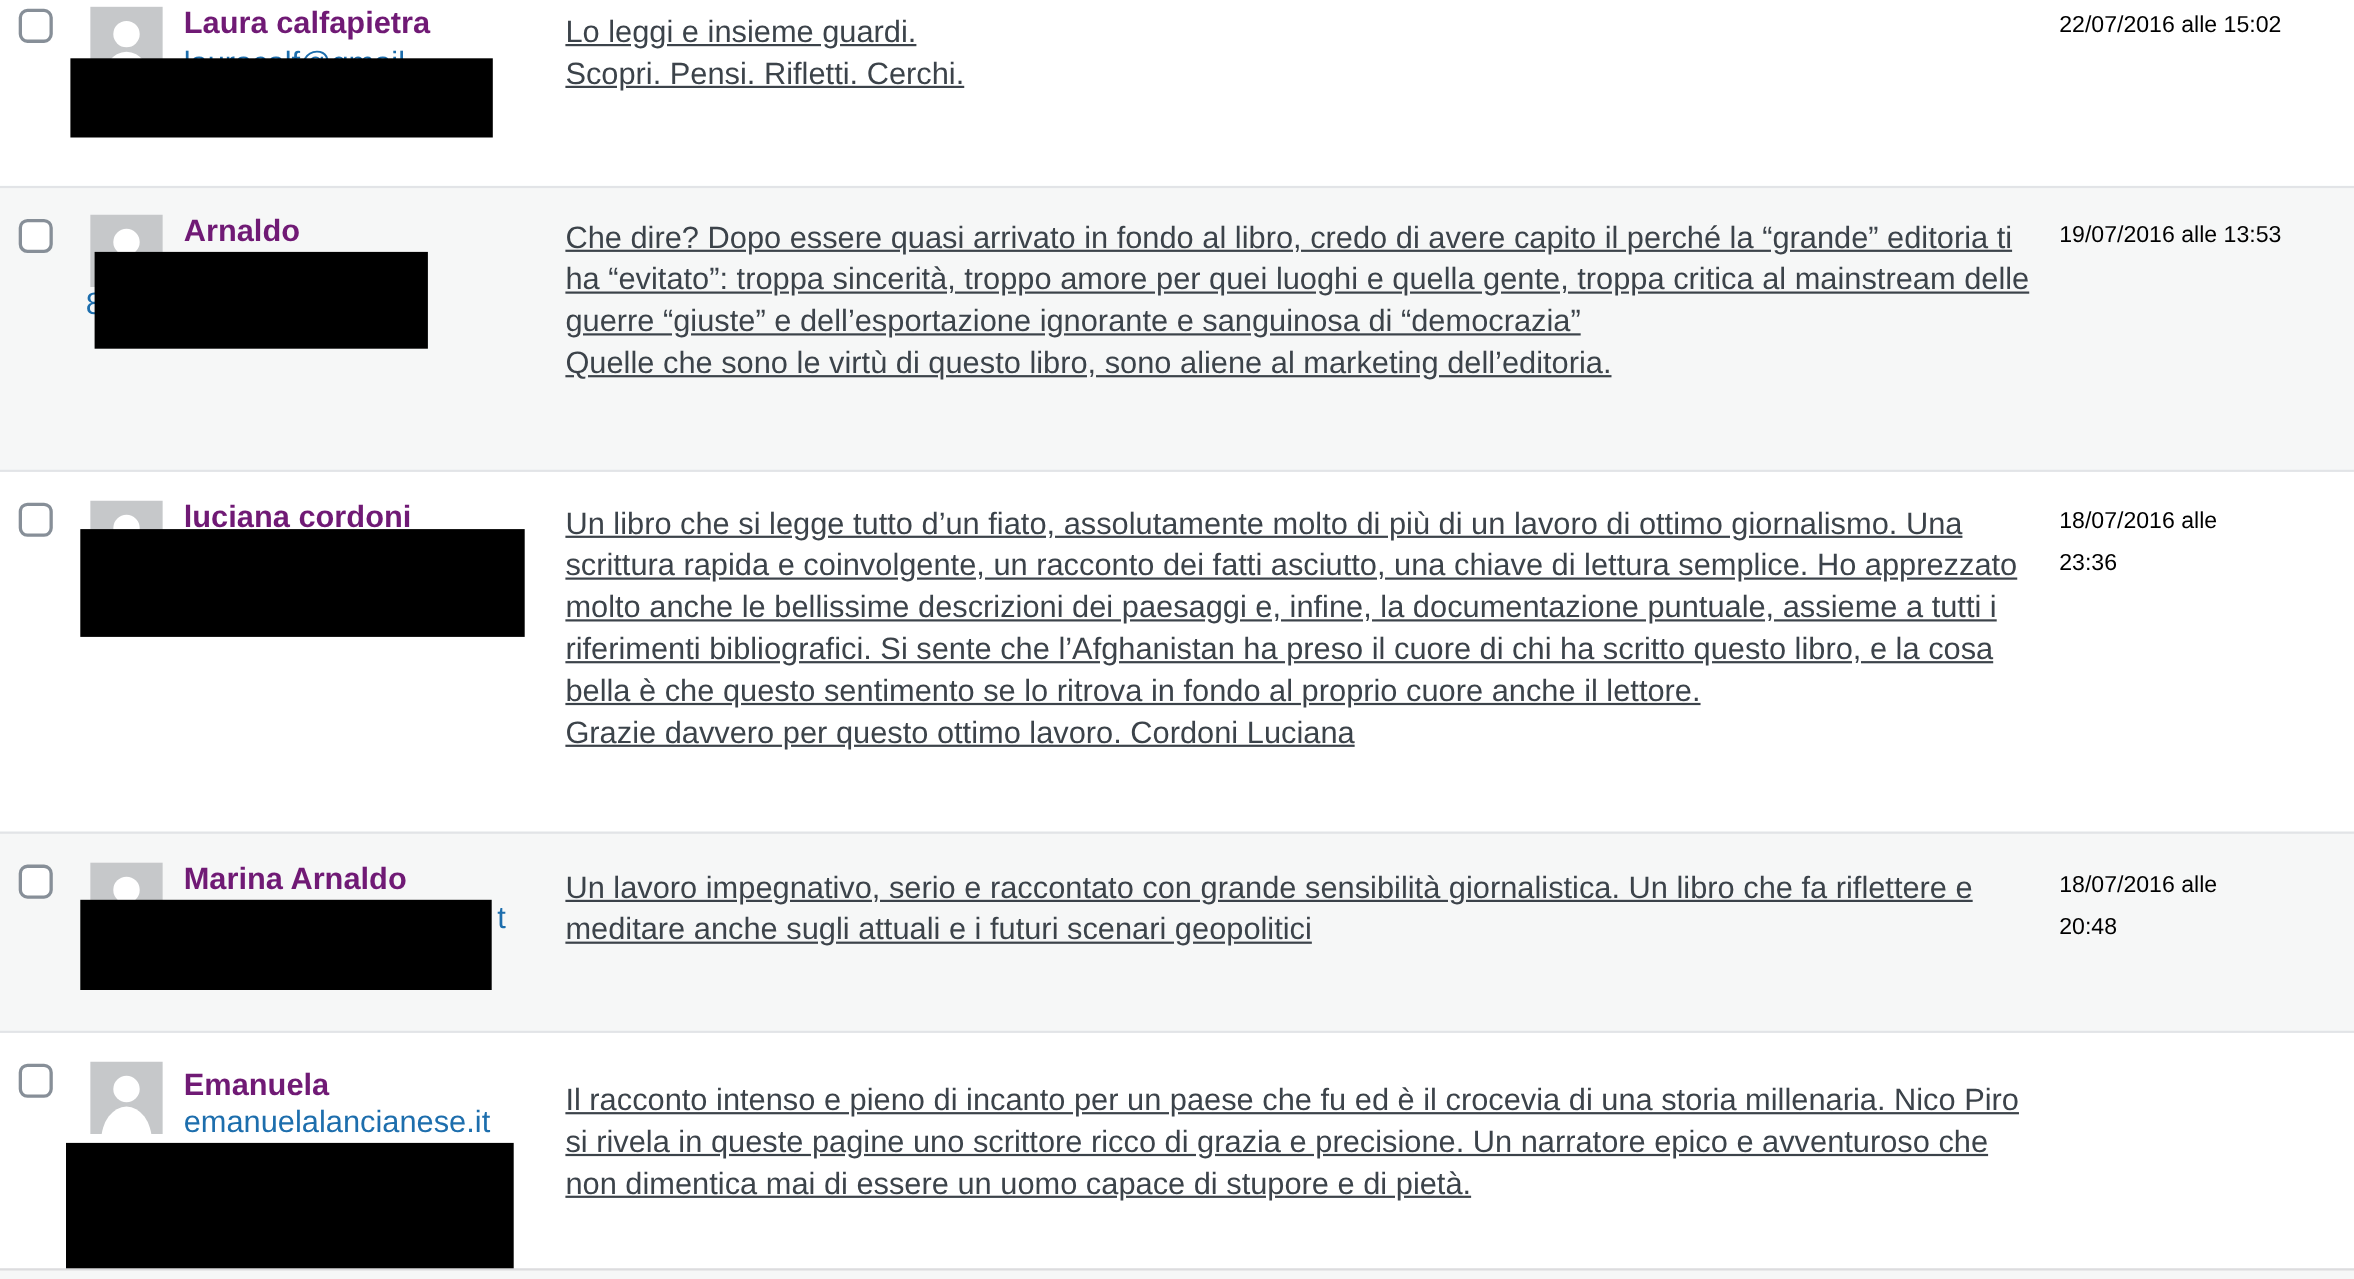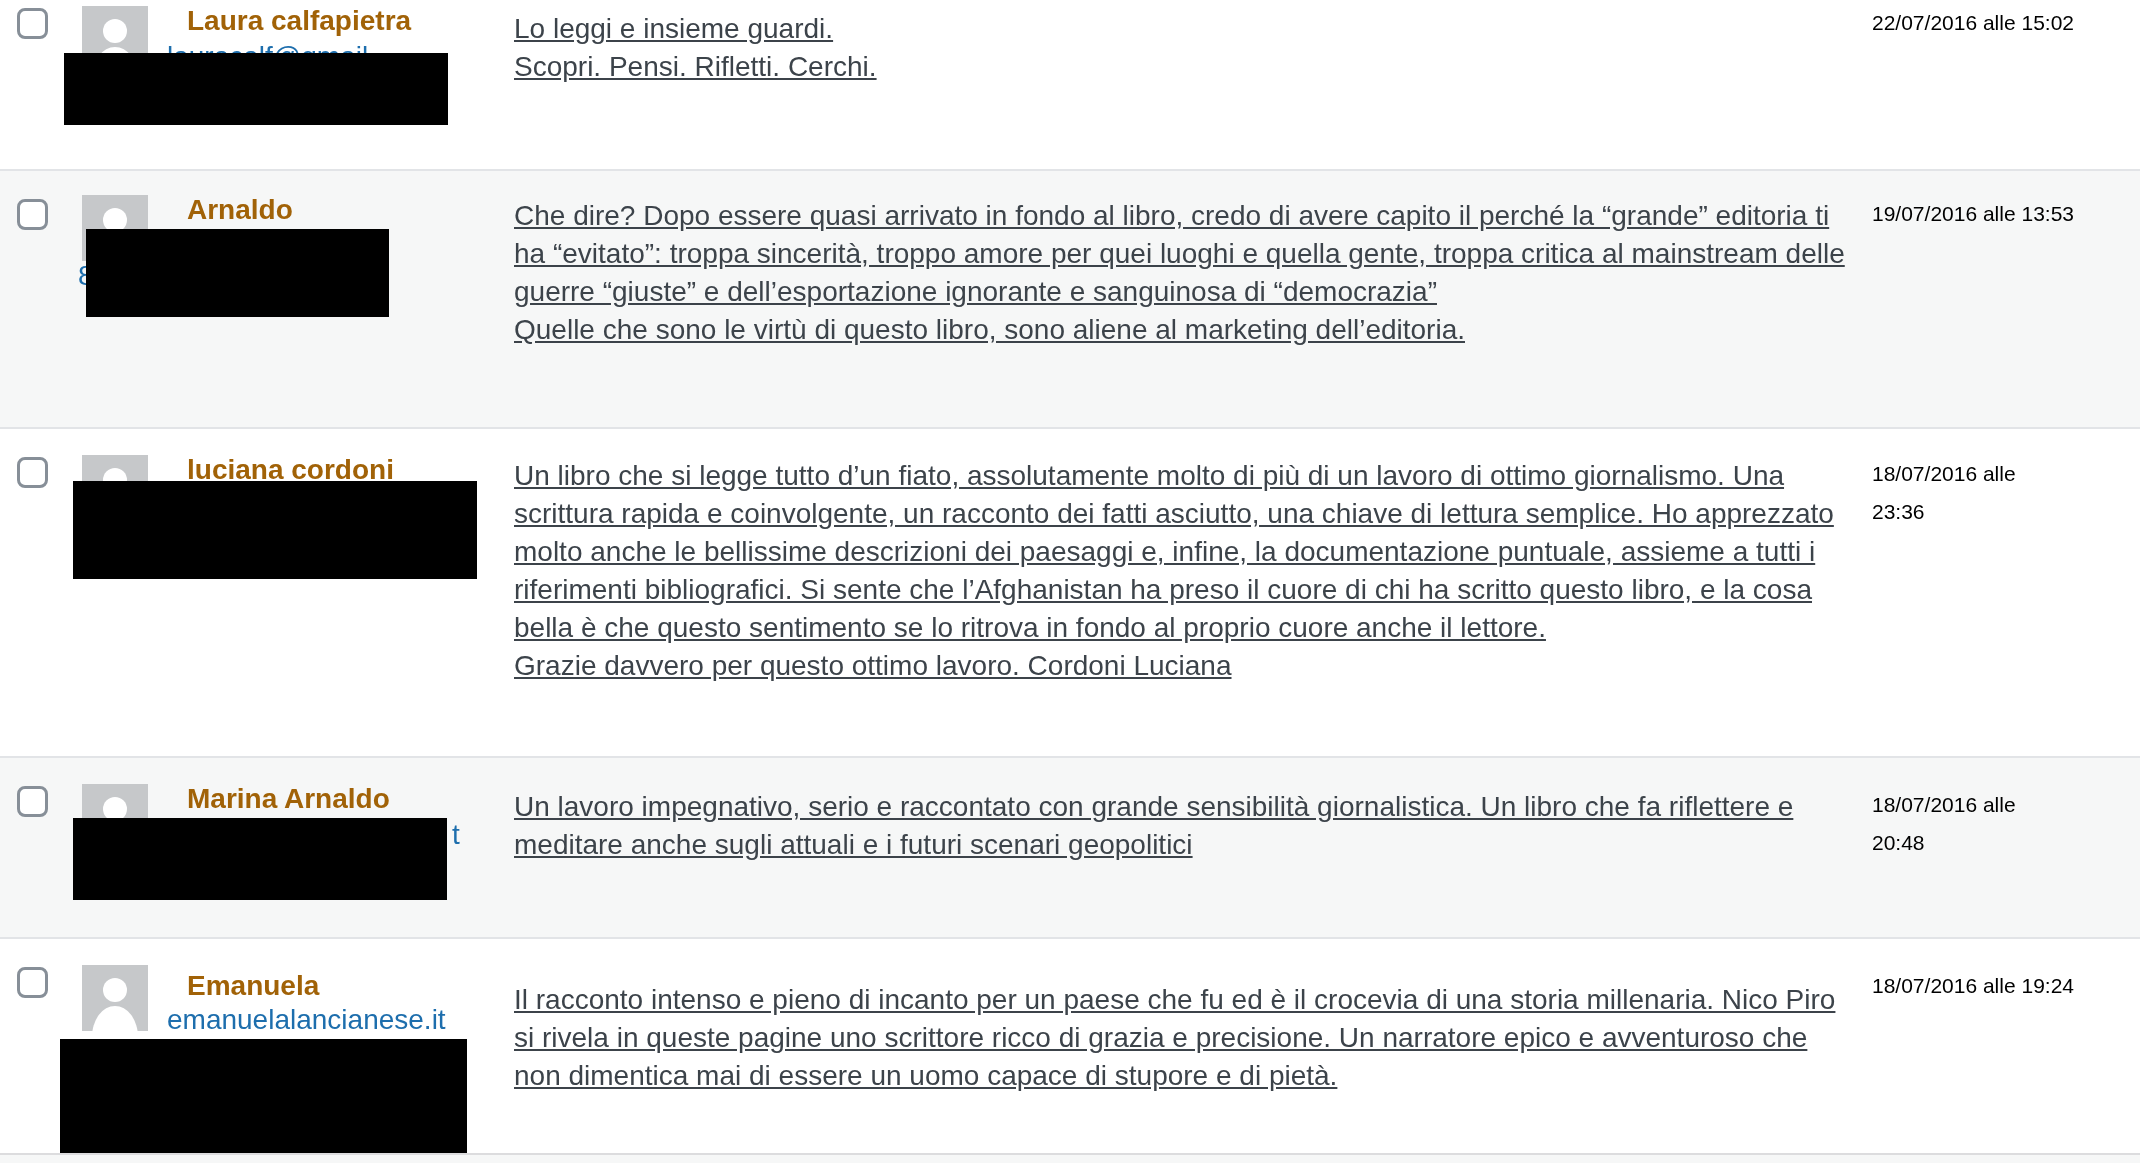--- a/index.html
+++ b/index.html
@@ -4,21 +4,21 @@
 <style>
   html,body{margin:0;padding:0;}
   body{font-family:"Liberation Sans",sans-serif;background:#fff;}
   .page{position:relative;width:2140px;height:1163px;background:#fff;overflow:hidden;color:#3c434a;}
   .row{position:relative;box-sizing:border-box;width:100%;}
   .alt{background:#f6f7f7;}
   .bt{border-top:2px solid #e2e4e7;}
   .check{position:absolute;left:17px;width:31px;height:31px;appearance:none;-webkit-appearance:none;
          border:3px solid #878f98;border-radius:8px;background:#fff;margin:0;cursor:pointer;}
   .avatar{position:absolute;left:82px;width:66px;height:66px;display:block;}
-  .name{position:absolute;left:167px;font-size:28px;font-weight:700;line-height:34px;color:#a16207;white-space:nowrap;margin-left:20px;}
+  .name{position:absolute;left:167px;font-size:28px;font-weight:700;line-height:34px;color:#701a75;white-space:nowrap;}
   .comment{position:absolute;left:514px;width:1345px;font-size:28px;line-height:38px;color:#3c434a;white-space:pre-line;text-decoration:underline;}
   .date{position:absolute;left:1872px;width:264px;font-size:21px;line-height:38px;color:#000000;
         white-space:pre-line;text-decoration:none;display:block;}
   .blue-link{position:absolute;left:167px;font-size:28px;line-height:34px;color:#1d6ead;text-decoration:none;white-space:nowrap;}
   .redact{position:absolute;background:#000;z-index:4;}
   .frag{position:absolute;font-size:28px;line-height:34px;color:#1d6ead;text-decoration:none;z-index:2;}
   .partial{z-index:1;}
 
   #r1{height:169px;}
   #r1 .check{top:8px}   #r1 .avatar{top:6px}  #r1 .name{top:4px}
@@ -130,17 +130,16 @@
       <svg width="66" height="66" viewBox="0 0 66 66">
         <rect width="66" height="66" fill="#c6c8ca"></rect>
           <circle cx="33" cy="25" r="12" fill="#fff"></circle>
         <ellipse cx="33" cy="72" rx="23" ry="31" fill="#fff"></ellipse>
       </svg>
     </span>
     <span class="name">Emanuela</span>
     <a href="#" class="blue-link site">emanuelalancianese.it</a>
     <div class="redact"></div>
     <div class="comment">Il racconto intenso e pieno di incanto per un paese che fu ed è il crocevia di una storia millenaria. Nico Piro si rivela in queste pagine uno scrittore ricco di grazia e precisione. Un narratore epico e avventuroso che non dimentica mai di essere un uomo capace di stupore e di pietà.</div>
-    <a href="#" class="date">18/07/2016 alle 19:24</a>
   </div>
 
   <div class="sliver"></div>
 </div>
 
 </body></html>

